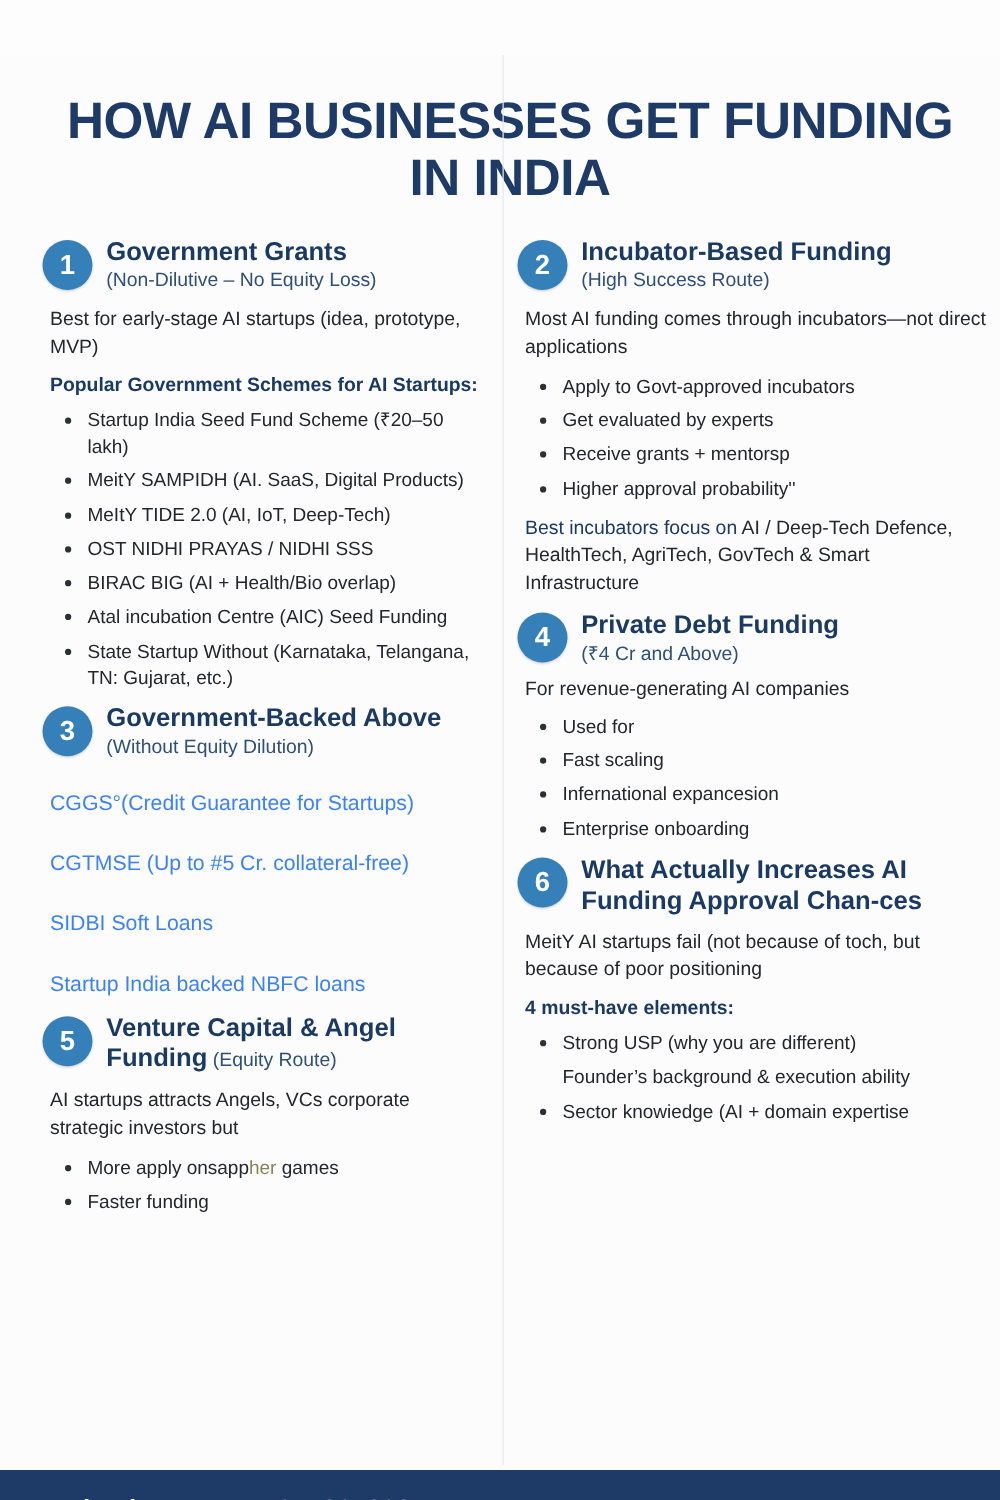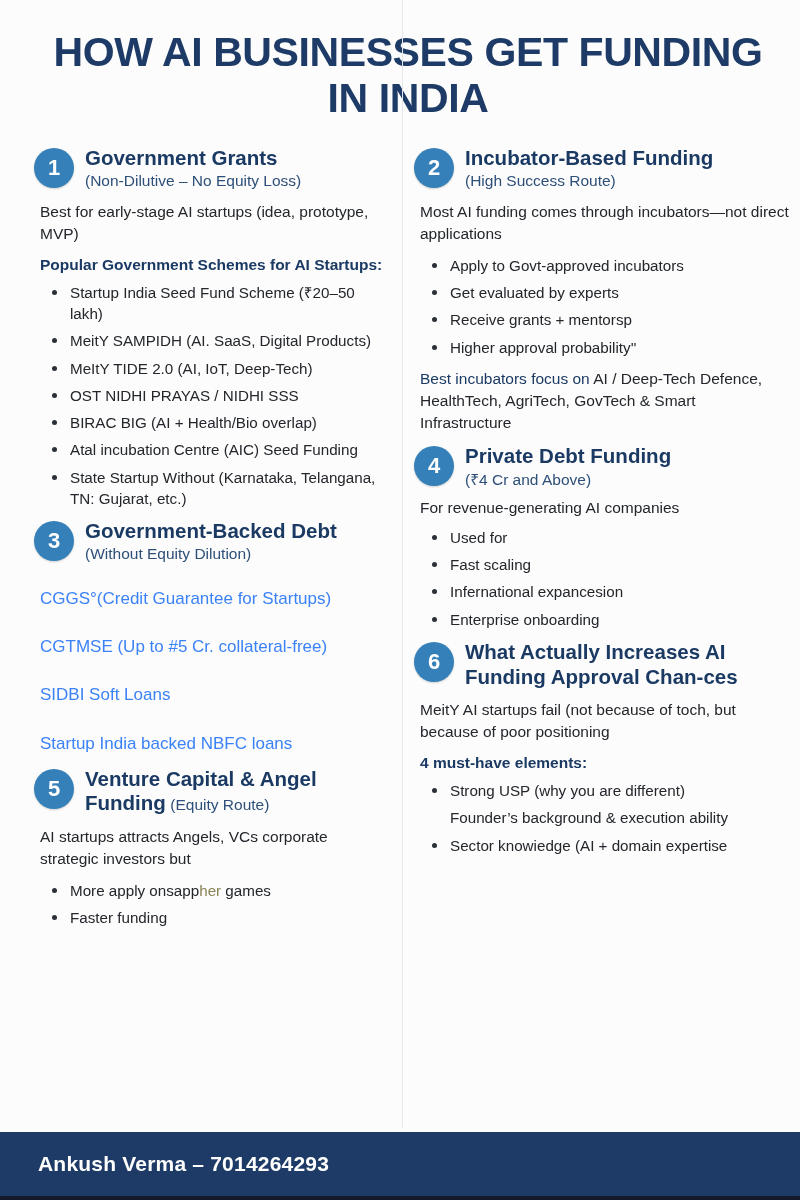--- a/index.html
+++ b/index.html
@@ -17,20 +17,21 @@
   
   .col-divider {
     position:absolute;
     left:402px; top:0;
     width:1px; height:1128px;
     background:#e6e8ec;
   }
   .title-block {
     padding:30px 14px 8px 30px;
     text-align:center;
+    margin-top:44px;
   }
   .title-block h1 {
     color:#1d3b66;
     font-size:41px;
     line-height:1.12;
     font-weight:bold;
     letter-spacing:-0.4px;
     font-family:"Liberation Sans", sans-serif;
   }
   .columns {
@@ -188,21 +189,21 @@
           <li>BIRAC BIG (AI + Health/Bio overlap)</li>
           <li>Atal incubation Centre (AIC) Seed Funding</li>
           <li>State Startup Without (Karnataka, Telangana, TN: Gujarat, etc.)</li>
         </ul>
       </div>
 
       <div class="section">
         <div class="sec-head">
           <div class="badge">3</div>
           <div class="sec-titles">
-            <span class="sec-title">Government-Backed Debt</span>
+            <span class="sec-title">Government-Backed Above</span>
             <span class="sec-sub">(Without Equity Dilution)</span>
           </div>
         </div>
         <div class="plain-list">
           <div>CGGS°(Credit Guarantee for Startups)</div>
           <div>CGTMSE (Up to #5 Cr. collateral-free)</div>
           <div>SIDBI Soft Loans</div>
           <div>Startup India backed NBFC loans</div>
         </div>
       </div>

